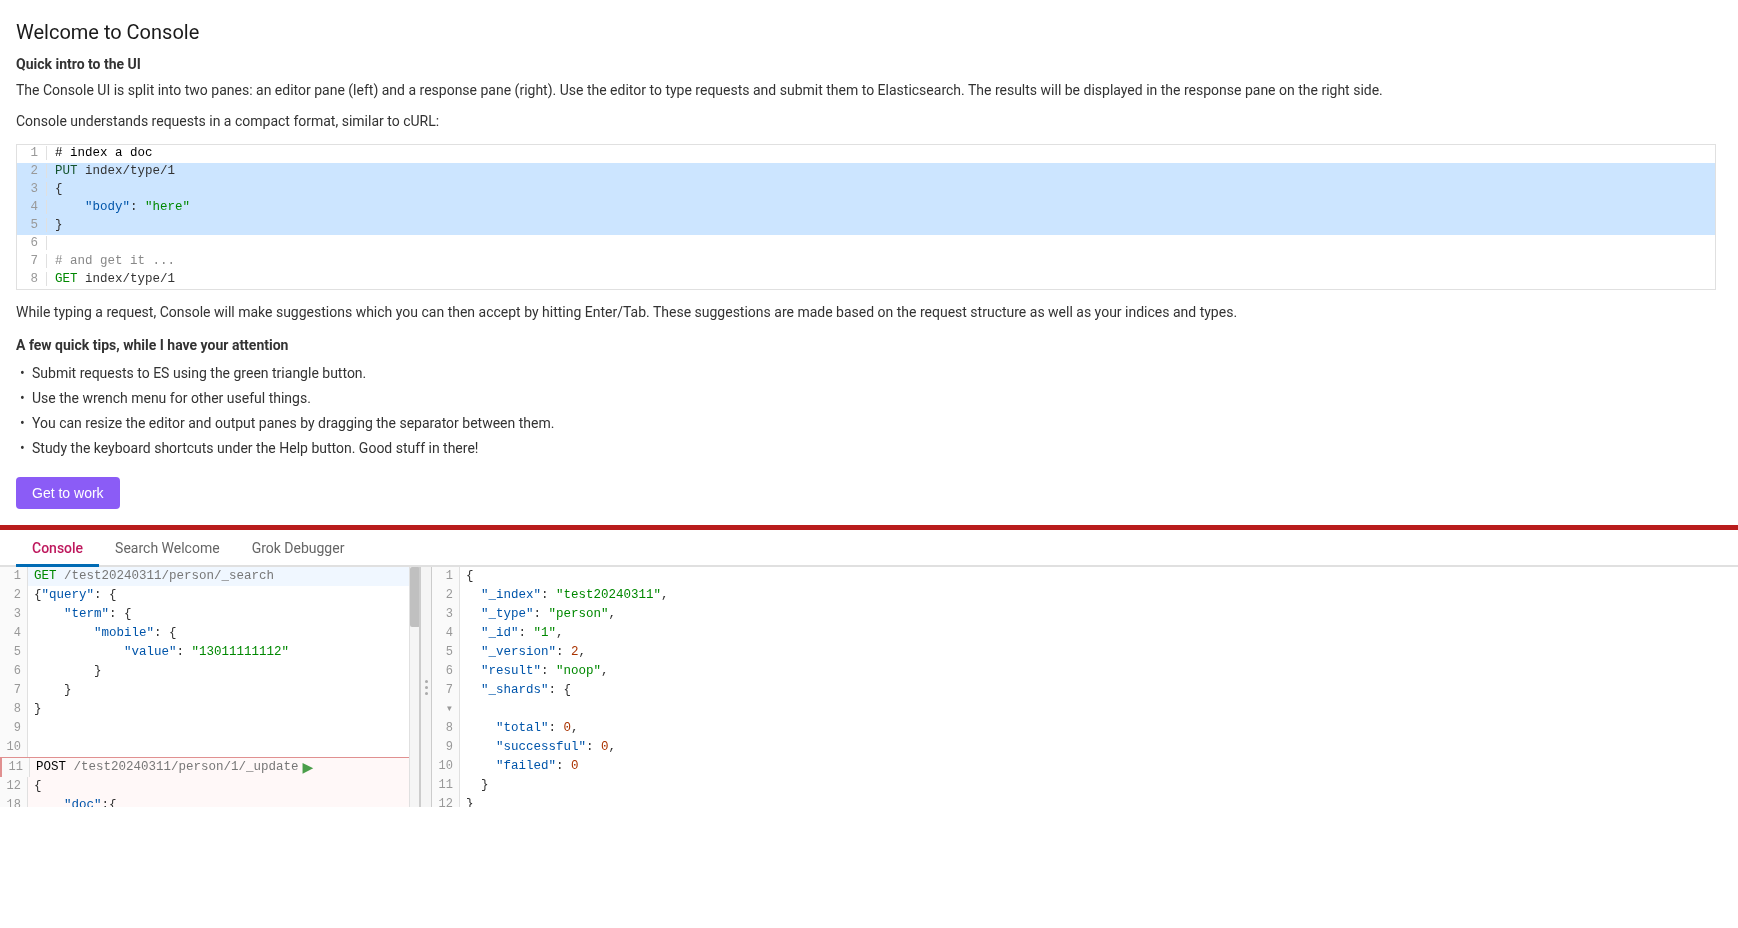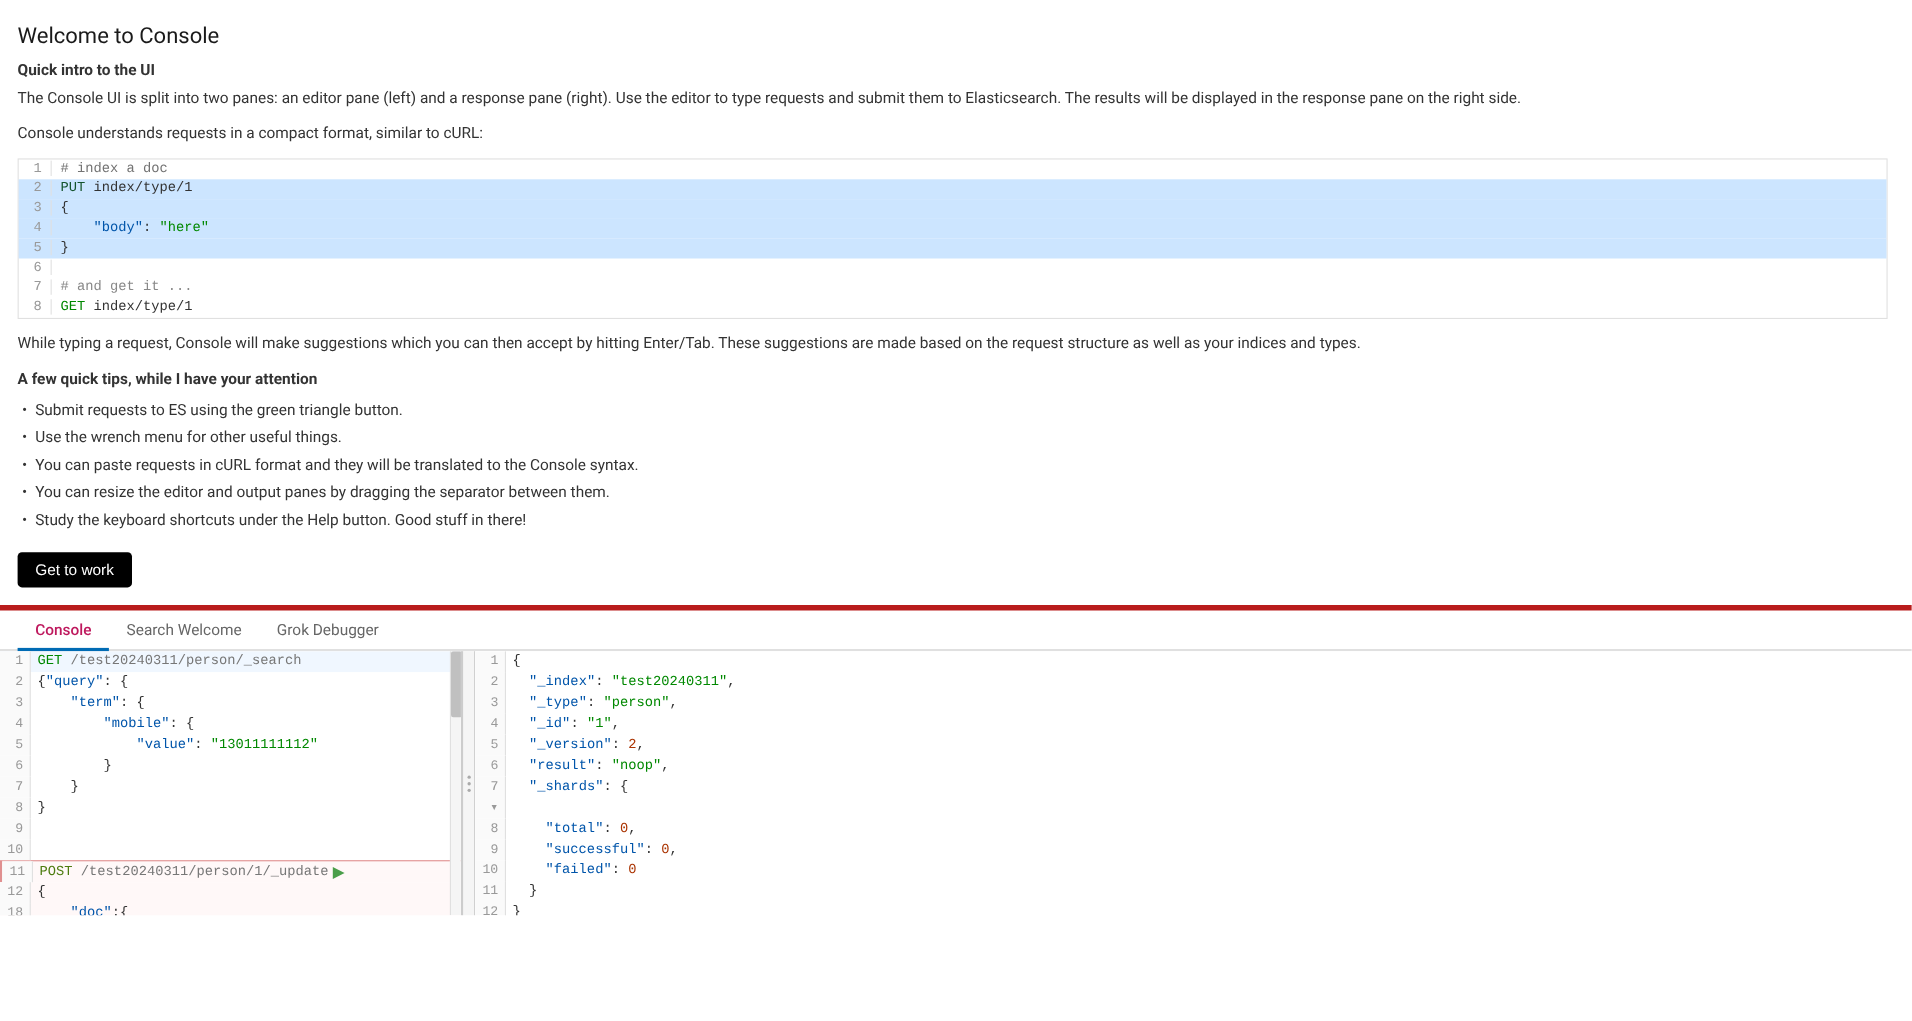--- a/index.html
+++ b/index.html
@@ -82,21 +82,21 @@
       line-height: 1.5;
     }
     .tips-list li::before {
       content: "•";
       position: absolute;
       left: 4px;
     }
 
     .get-to-work-btn {
       margin-top: 16px;
-      background: #000000;
+      background: #8b5cf6;
       color: #fff;
       border: none;
       padding: 8px 16px;
       font-size: 14px;
       border-radius: 4px;
       cursor: pointer;
     }
 
     
     .console-section {
@@ -244,21 +244,21 @@
 
 <div class="welcome-section">
   <h1 class="welcome-title">Welcome to Console</h1>
   <p class="quick-intro-label">Quick intro to the UI</p>
   <p class="intro-text">The Console UI is split into two panes: an editor pane (left) and a response pane (right). Use the editor to type requests and submit them to Elasticsearch. The results will be displayed in the response pane on the right side.</p>
   <p class="intro-text">Console understands requests in a compact format, similar to cURL:</p>
 
   <div class="code-example" id="code-example-block">
       <div class="code-line">
         <span class="line-num">1</span>
-        <span class="code-content"><span style="color:#737373"># index a doc</span></span>
+        <span class="code-content"><span style="color:#000000"># index a doc</span></span>
       </div>
       <div class="code-line highlighted">
         <span class="line-num">2</span>
         <span class="code-content"><span style="color:#14532d">PUT</span><span style="color:#333"> index/type/1</span></span>
       </div>
       <div class="code-line highlighted">
         <span class="line-num">3</span>
         <span class="code-content">{</span>
       </div>
       <div class="code-line highlighted">
@@ -282,21 +282,20 @@
         <span class="code-content"><span style="color:#008800">GET</span><span style="color:#333"> index/type/1</span></span>
       </div>
     </div>
 
   <p class="intro-text" style="margin-top:10px;">While typing a request, Console will make suggestions which you can then accept by hitting Enter/Tab. These suggestions are made based on the request structure as well as your indices and types.</p>
 
   <p class="tips-title">A few quick tips, while I have your attention</p>
   <ul class="tips-list" id="tips-list">
       <li>Submit requests to ES using the green triangle button.</li>
       <li>Use the wrench menu for other useful things.</li>
-      <li>You can paste requests in cURL format and they will be translated to the Console syntax.</li>
       <li>You can resize the editor and output panes by dragging the separator between them.</li>
       <li>Study the keyboard shortcuts under the Help button. Good stuff in there!</li>
     </ul>
 
   <button class="get-to-work-btn">Get to work</button>
 </div>
 
 <div class="console-section">
   <div class="tab-bar" id="tab-bar">
       <div class="tab-item active">Console</div>
@@ -343,21 +342,21 @@
           <div class="editor-line">
             <span class="editor-line-num">9</span>
             <span class="editor-line-content"></span>
           </div>
           <div class="editor-line">
             <span class="editor-line-num">10</span>
             <span class="editor-line-content"></span>
           </div>
           <div class="editor-line" style="background: rgb(255, 248, 248); border-top: 1px solid rgb(224, 144, 144); border-left: 2px solid rgb(224, 144, 144);">
             <span class="editor-line-num">11</span>
-            <span class="editor-line-content"><span style="color:#4d7c0f">POST</span><span style="color:#777"> /test20240311/person/1/_update</span><button style="background: none; border: none; cursor: pointer; color: rgb(74, 158, 74); font-size: 14px; padding: 0px 4px; vertical-align: middle;">▶</button></span>
+            <span class="editor-line-content"><span style="color:#000000">POST</span><span style="color:#777"> /test20240311/person/1/_update</span><button style="background: none; border: none; cursor: pointer; color: rgb(74, 158, 74); font-size: 14px; padding: 0px 4px; vertical-align: middle;">▶</button></span>
           </div>
           <div class="editor-line" style="background: rgb(255, 248, 248);">
             <span class="editor-line-num">12</span>
             <span class="editor-line-content">{</span>
           </div>
           <div class="editor-line" style="background: rgb(255, 248, 248);">
             <span class="editor-line-num">18</span>
             <span class="editor-line-content">    <span style="color:#0055aa">"doc"</span>:{</span>
           </div>
         </div>

